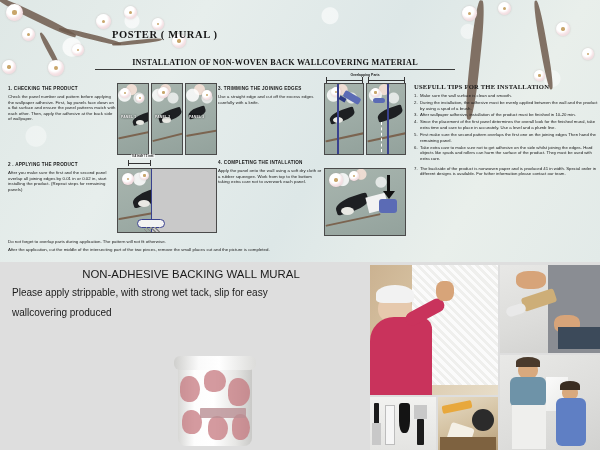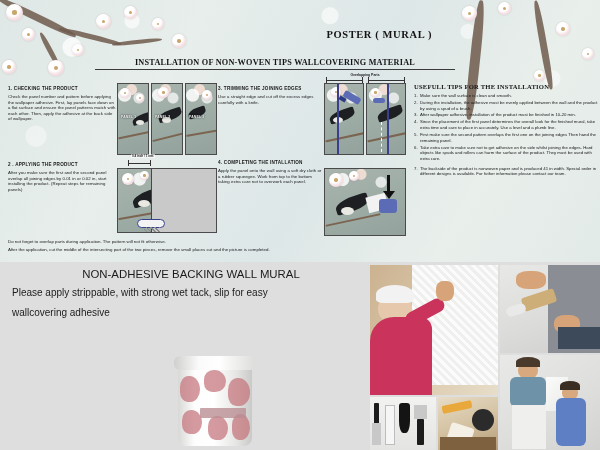--- a/index.html
+++ b/index.html
@@ -24,21 +24,21 @@
     overflow:hidden;
   }
   .branch { position:absolute; background:#6e5a4c; border-radius:40%; opacity:.85; }
   .blossom { position:absolute; border-radius:50%;
              background:radial-gradient(circle at 40% 35%,#fff 0 40%,#f6e3e6 60%,#e8cdd2 100%);
              box-shadow:0 0 2px rgba(160,130,130,.4); }
   .blossom:after{ content:""; position:absolute; left:38%; top:38%; width:24%; height:24%;
                   border-radius:50%; background:#c9a66b; }
 
   
-  #hdr { position:absolute; left:112px; top:28px; width:320px; text-align:right; }
+  #hdr { position:absolute; left:112px; top:28px; width:320px; text-align:left; }
   .h1 { font-family:"Liberation Serif", serif; font-weight:bold; font-size:10.5px;
         letter-spacing:.6px; color:#141414; line-height:13px; }
   #sub { position:absolute; left:95px; top:58px; width:360px; text-align:center;
          font-family:"Liberation Serif", serif; font-weight:bold; font-size:8.2px;
          letter-spacing:.25px; color:#141414;
          border-bottom:1px solid #3a3a3a; padding-bottom:2px; }
 
   
   .step { position:absolute; color:#171717; }
   .step .t { font-size:4.6px; font-weight:bold; letter-spacing:.25px; line-height:6px;
@@ -160,21 +160,21 @@
     <div class="blossom" style="left:2px;top:60px;width:14px;height:14px;"></div>
     <div class="blossom" style="left:462px;top:6px;width:15px;height:15px;"></div>
     <div class="blossom" style="left:498px;top:2px;width:13px;height:13px;"></div>
     <div class="blossom" style="left:556px;top:22px;width:14px;height:14px;"></div>
     <div class="blossom" style="left:582px;top:48px;width:12px;height:12px;"></div>
     <div class="blossom" style="left:534px;top:70px;width:11px;height:11px;"></div>
 
     <div id="hdr">
       <div class="h1">POSTER ( MURAL )</div>
     </div>
-    <div id="sub">INSTALLATION OF NON-WOVEN TIPS WALLCOVERING MATERIAL</div>
+    <div id="sub">INSTALLATION OF NON-WOVEN BACK WALLCOVERING MATERIAL</div>
 
     <div class="step" id="step1">
       <div class="t">1. CHECKING THE PRODUCT</div>
       <div class="b">Check the panel number and pattern before applying the wallpaper adhesive. First, lay panels face down on a flat surface and ensure the panel patterns match with each other. Then, apply the adhesive at the back side of wallpaper.</div>
     </div>
 
     <div class="step" id="step2">
       <div class="t">2 . APPLYING THE PRODUCT</div>
       <div class="b">After you make sure the first and the second panel overlap all joining edges by 0.01 in or 0.02 in, start installing the product. (Repeat steps for remaining panels)</div>
     </div>
@@ -295,21 +295,21 @@
     <div id="sheetfoot">
       <div>Do not forget to overlap parts during application. The pattern will not fit otherwise.</div>
       <div>After the application, cut the middle of the intersecting part of the two pieces, remove the small places cut and the picture is completed.</div>
     </div>
   </div>
 
   <div id="bottom">
     <div id="blurb">
       <div class="bt">NON-ADHESIVE BACKING WALL MURAL</div>
       <div class="bl">Please apply strippable, with strong wet tack, slip for easy</div>
-      <div class="bl">wallcovering adhesive</div>
+      <div class="bl">wallcovering produced</div>
     </div>
   </div>
 
   <div id="bucket">
     <div class="bucketBody">
       <div class="blob" style="left:2px;top:12px;width:20px;height:26px;"></div>
       <div class="blob" style="left:26px;top:6px;width:22px;height:22px;"></div>
       <div class="blob" style="left:50px;top:14px;width:22px;height:28px;"></div>
       <div class="blob" style="left:4px;top:46px;width:20px;height:24px;"></div>
       <div class="blob" style="left:30px;top:52px;width:20px;height:24px;"></div>

